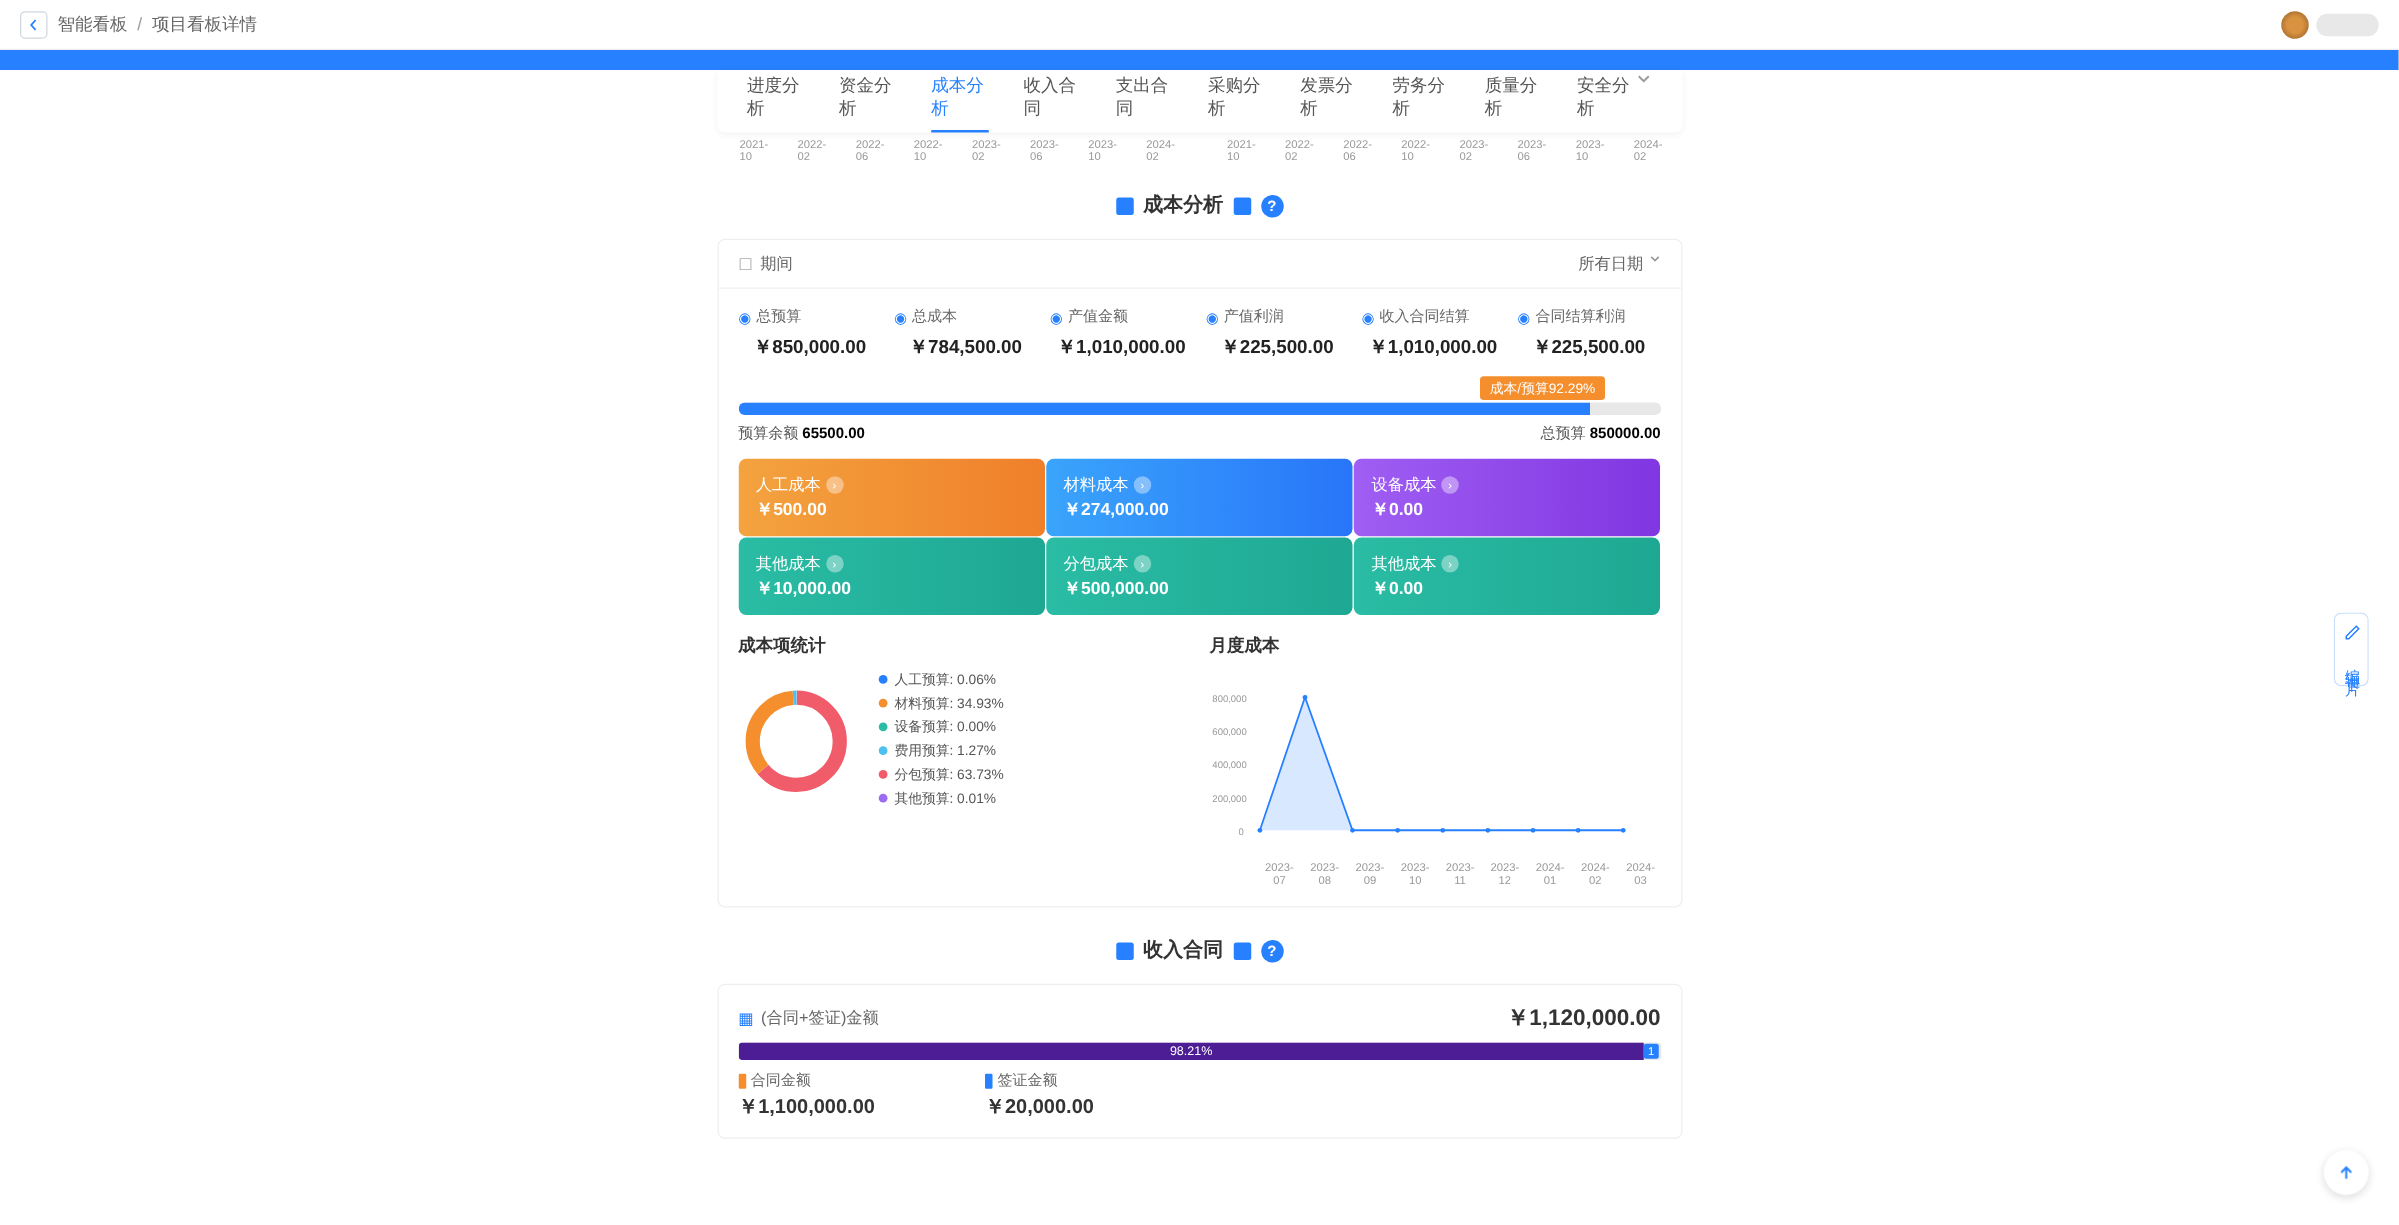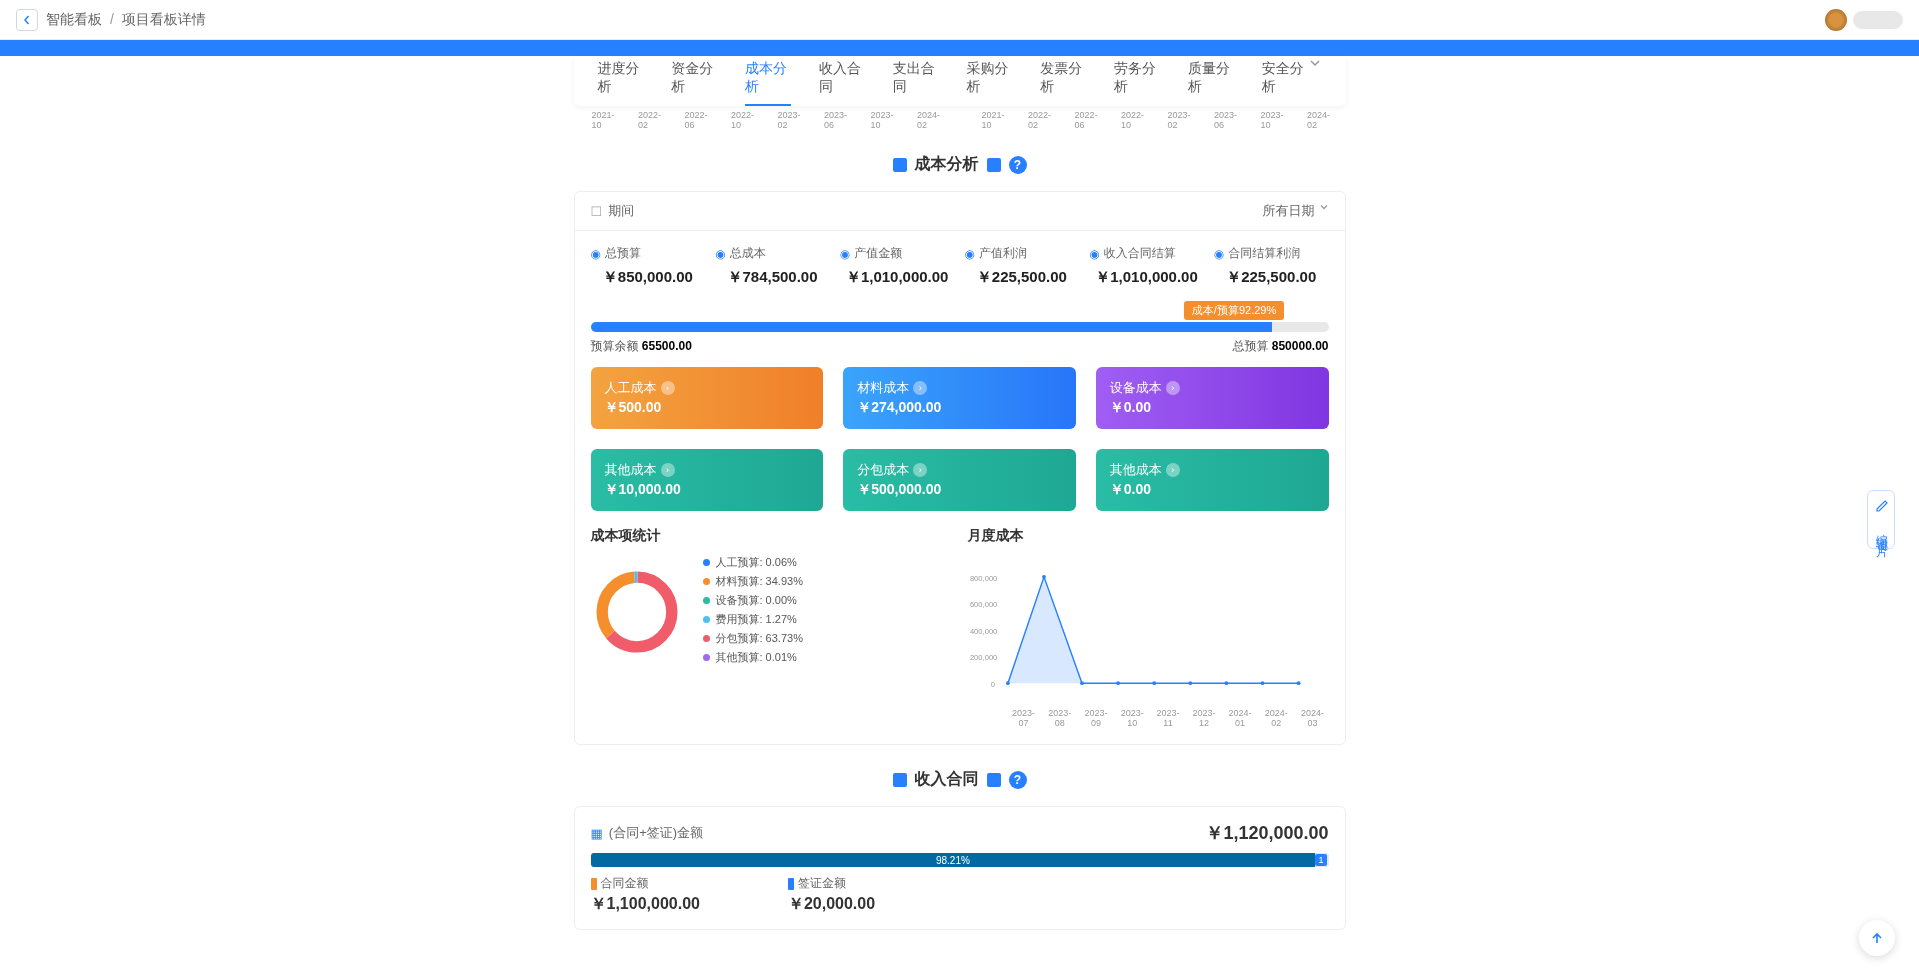--- a/index.html
+++ b/index.html
@@ -38,21 +38,21 @@
 .stat-ic { color: #2680ff; font-size: 12px; }
 .stat-value { font-size: 15px; font-weight: 600; color: #222; text-align: center; }
 .prog-wrap { padding: 6px 16px 12px; }
 .prog-badge-row { text-align: right; margin-bottom: 2px; }
 .prog-badge { display: inline-block; background: #f58f2e; color: #fff; font-size: 11px; padding: 2px 8px; border-radius: 3px; position: relative; margin-right: 6%; }
 .prog-badge::after { content: ''; position: absolute; bottom: -4px; left: 50%; margin-left: -4px; border: 4px solid transparent; border-top-color: #f58f2e; }
 .prog-track { height: 10px; background: #e8e8e8; border-radius: 5px; overflow: hidden; }
 .prog-fill { height: 100%; background: #2680ff; width: 92.29%; }
 .prog-foot { display: flex; justify-content: space-between; font-size: 12px; color: #555; margin-top: 6px; }
 .prog-foot b { color: #000; }
-.cost-grid { display: grid; grid-template-columns: repeat(3, 1fr); gap: 20px; padding: 0 16px 16px; }
+.cost-grid { display: grid; grid-template-columns: repeat(3, 1fr); gap: 1px; padding: 0 16px 16px; }
 .cost-card { border-radius: 6px; color: #fff; padding: 12px 14px; position: relative; overflow: hidden; min-height: 58px; }
 .cost-card .cc-title { font-size: 13px; font-weight: 500; display: flex; align-items: center; gap: 4px; }
 .cost-card .cc-val { font-size: 14px; font-weight: 600; margin-top: 2px; }
 .cc-arrow { width: 14px; height: 14px; background: rgba(255,255,255,0.4); border-radius: 50%; display: inline-flex; align-items: center; justify-content: center; font-size: 9px; }
 .cc-orange { background: linear-gradient(90deg, #f3a33f, #f07f2a); }
 .cc-blue { background: linear-gradient(90deg, #3aa4fb, #2875f9); }
 .cc-purple { background: linear-gradient(90deg, #a05ef3, #8036e1); }
 .cc-green { background: linear-gradient(90deg, #2abca4, #1ea893); }
 .charts-row { display: flex; gap: 16px; padding: 0 16px 16px; }
 .chart-box { flex: 1; }
@@ -67,21 +67,21 @@
 .contract-row { display: flex; gap: 20px; }
 .contract-left { flex: 1; padding: 14px 16px; }
 .contract-right { flex: 1; padding: 14px 16px; }
 .ct-title { font-size: 15px; font-weight: 600; margin-bottom: 14px; }
 .ct-counts { display: flex; gap: 60px; font-size: 13px; }
 .ct-counts .num { color: #f25c5c; font-weight: 600; margin-left: 4px; }
 .cr-head { display: flex; justify-content: space-between; align-items: center; margin-bottom: 8px; }
 .cr-label { display: flex; align-items: center; gap: 6px; color: #666; font-size: 13px; }
 .cr-value { font-size: 18px; font-weight: 700; }
 .cr-prog-track { height: 14px; background: #e8e8e8; border-radius: 3px; position: relative; overflow: hidden; margin-bottom: 8px; }
-.cr-prog-fill { height: 100%; background: #0369a1; width: 98.21%; display: flex; align-items: center; justify-content: center; color: #fff; font-size: 10px; }
+.cr-prog-fill { height: 100%; background: #4c1d95; width: 98.21%; display: flex; align-items: center; justify-content: center; color: #fff; font-size: 10px; }
 .cr-prog-end { position: absolute; right: 2px; top: 1px; background: #2680ff; color: #fff; font-size: 9px; padding: 0 3px; border-radius: 2px; height: 12px; line-height: 12px; }
 .cr-sub { display: flex; gap: 88px; }
 .cr-sub-block .sl { display: flex; align-items: center; gap: 4px; font-size: 12px; color: #666; margin-bottom: 2px; }
 .cr-sub-block .sv { font-size: 16px; font-weight: 700; }
 .bar-orange { width: 6px; height: 12px; background: #f58f2e; border-radius: 1px; }
 .bar-blue { width: 6px; height: 12px; background: #2680ff; border-radius: 1px; }
 .side-edit-btn { position: fixed; right: 24px; top: 50%; width: 28px; background: #fff; border: 1px solid #c9defd; border-radius: 6px; color: #2680ff; padding: 8px 4px; font-size: 12px; text-align: center; cursor: pointer; writing-mode: vertical-rl; letter-spacing: 4px; }
 .back-to-top { position: fixed; right: 24px; bottom: 24px; width: 36px; height: 36px; border-radius: 50%; background: #fff; box-shadow: 0 2px 8px rgba(0,0,0,0.15); display: flex; align-items: center; justify-content: center; color: #2680ff; cursor: pointer; }
 </style>
 </head>

